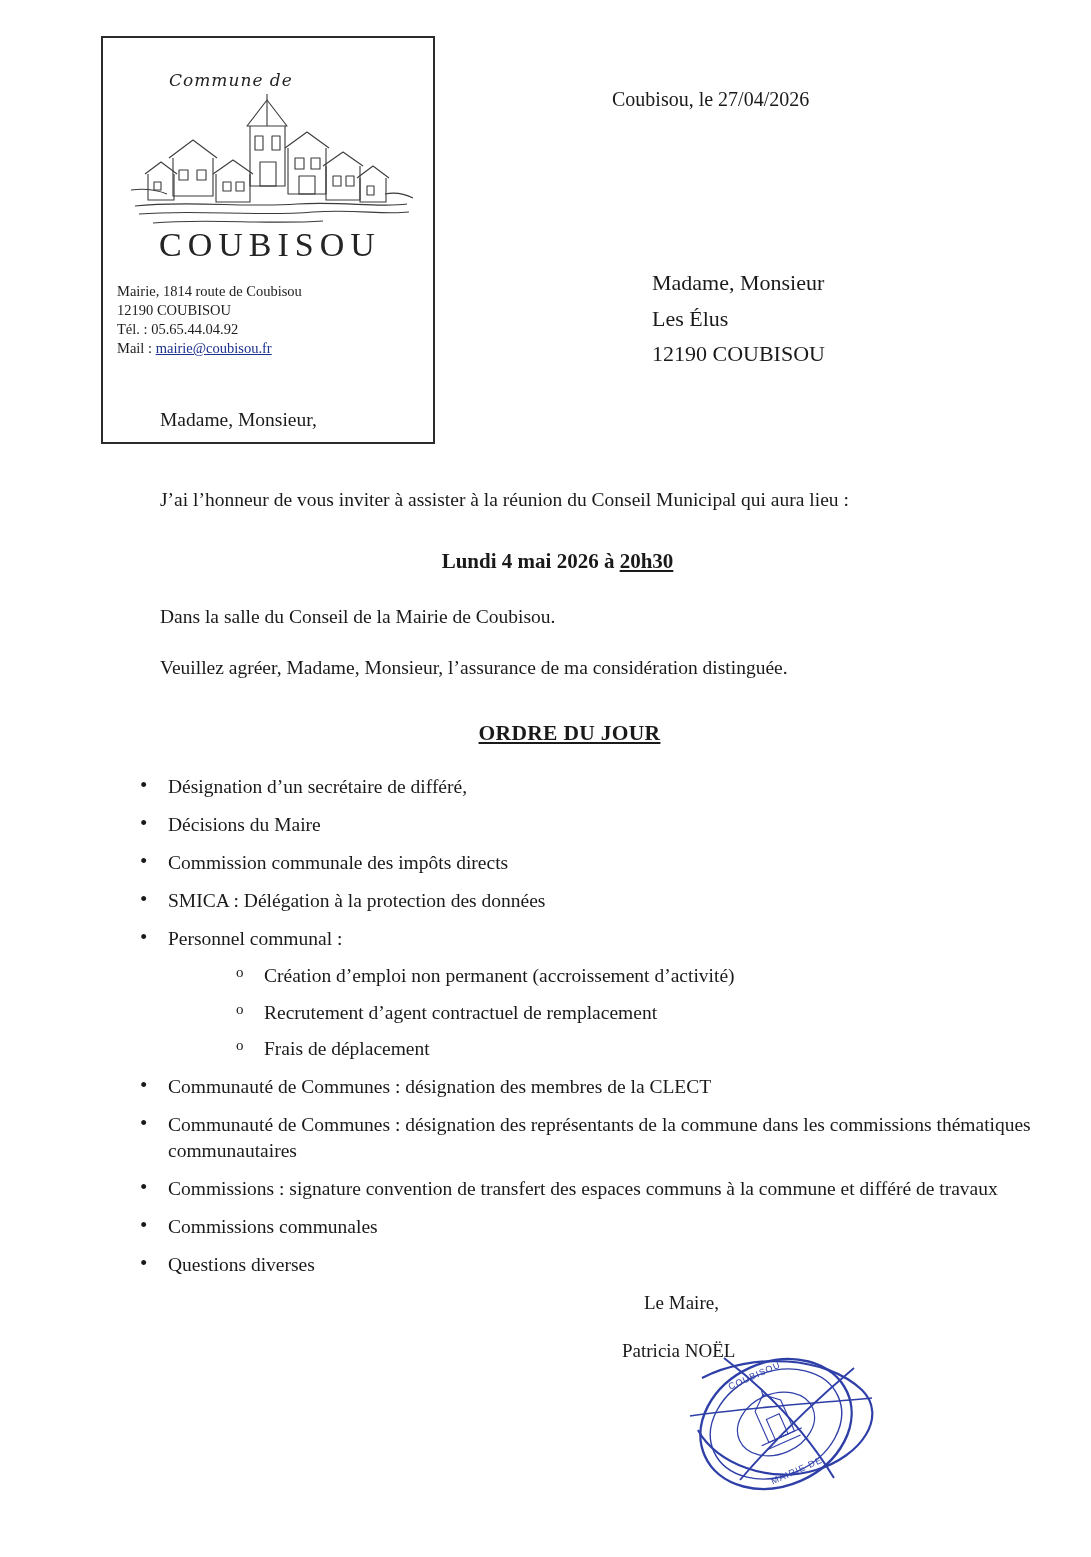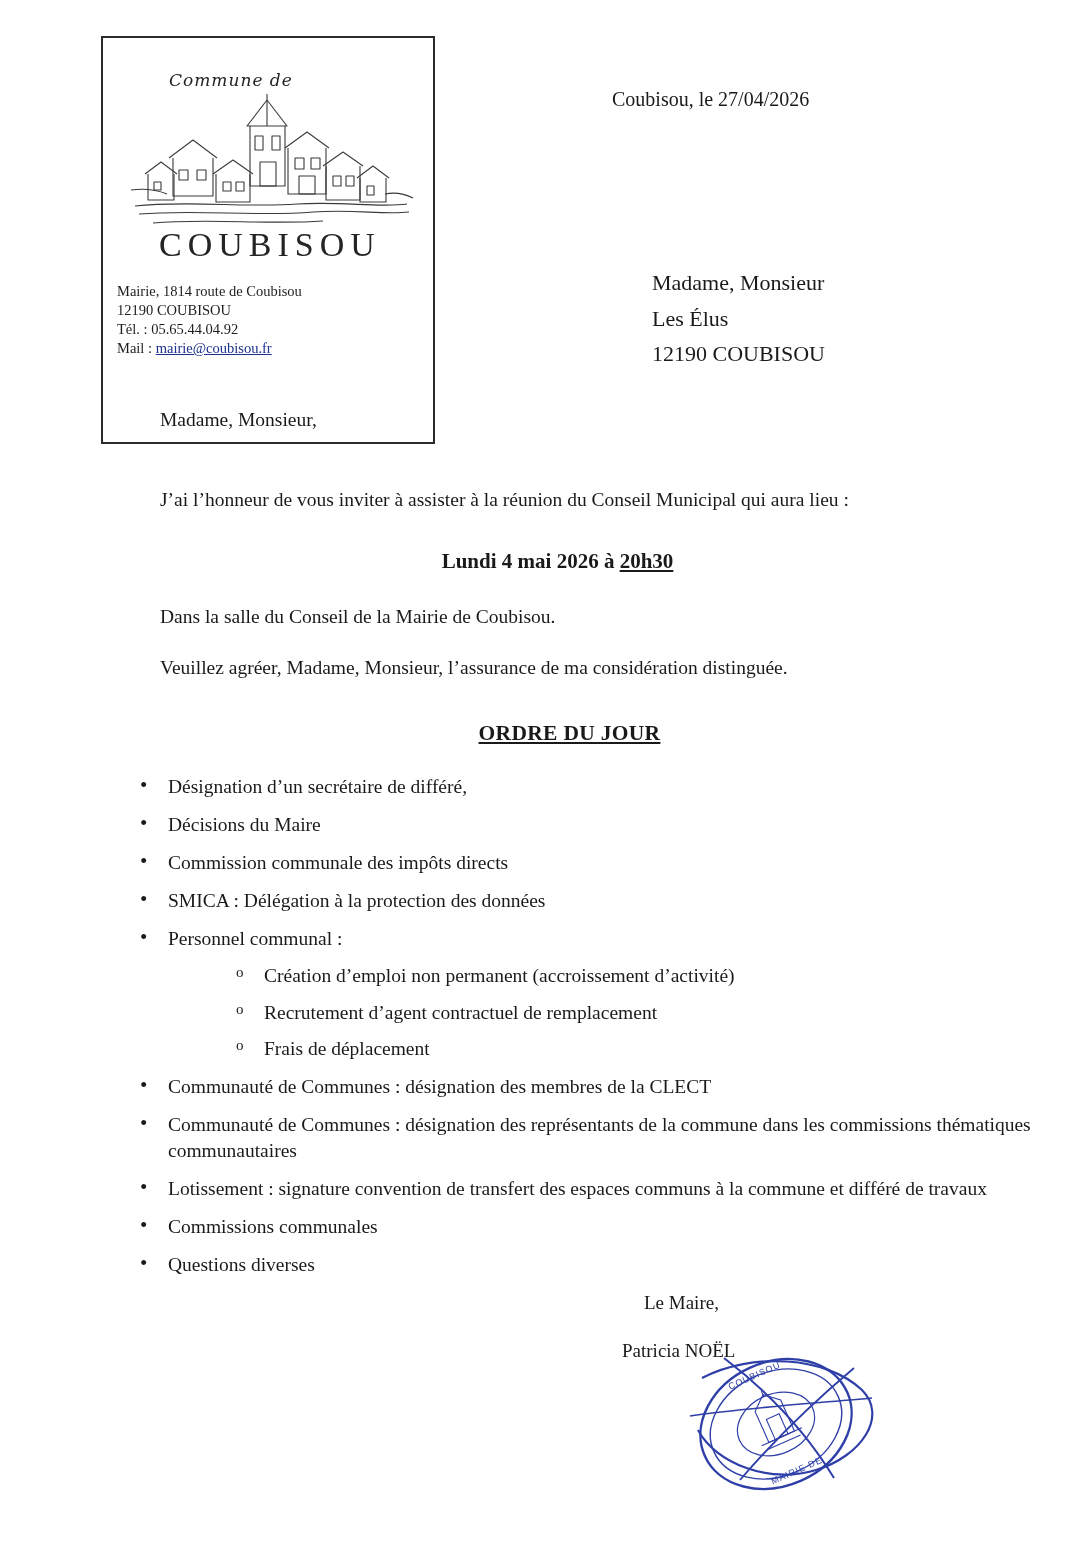--- a/index.html
+++ b/index.html
@@ -287,21 +287,21 @@
     <li>
       <span>Personnel communal :</span>
       <ul class="sub">
         <li>Création d’emploi non permanent (accroissement d’activité)</li>
         <li>Recrutement d’agent contractuel de remplacement</li>
         <li>Frais de déplacement</li>
       </ul>
     </li>
     <li><span>Communauté de Communes : désignation des membres de la CLECT</span></li>
     <li><span>Communauté de Communes : désignation des représentants de la commune dans les commissions thématiques communautaires</span></li>
-    <li><span>Lotissement : signature convention de transfert des espaces communs à la commune et différé de travaux</span></li>
+    <li><span>Commissions : signature convention de transfert des espaces communs à la commune et différé de travaux</span></li>
     <li><span>Commissions communales</span></li>
     <li><span>Questions diverses</span></li>
   </ul>
 
   <div class="sig-block">
     <div class="sig-title">Le Maire,</div>
     <div class="sig-name">Patricia NOËL</div>
 
     <svg class="stamp" viewBox="0 0 244 200">
       <g stroke="#2f3fa8" fill="none">

